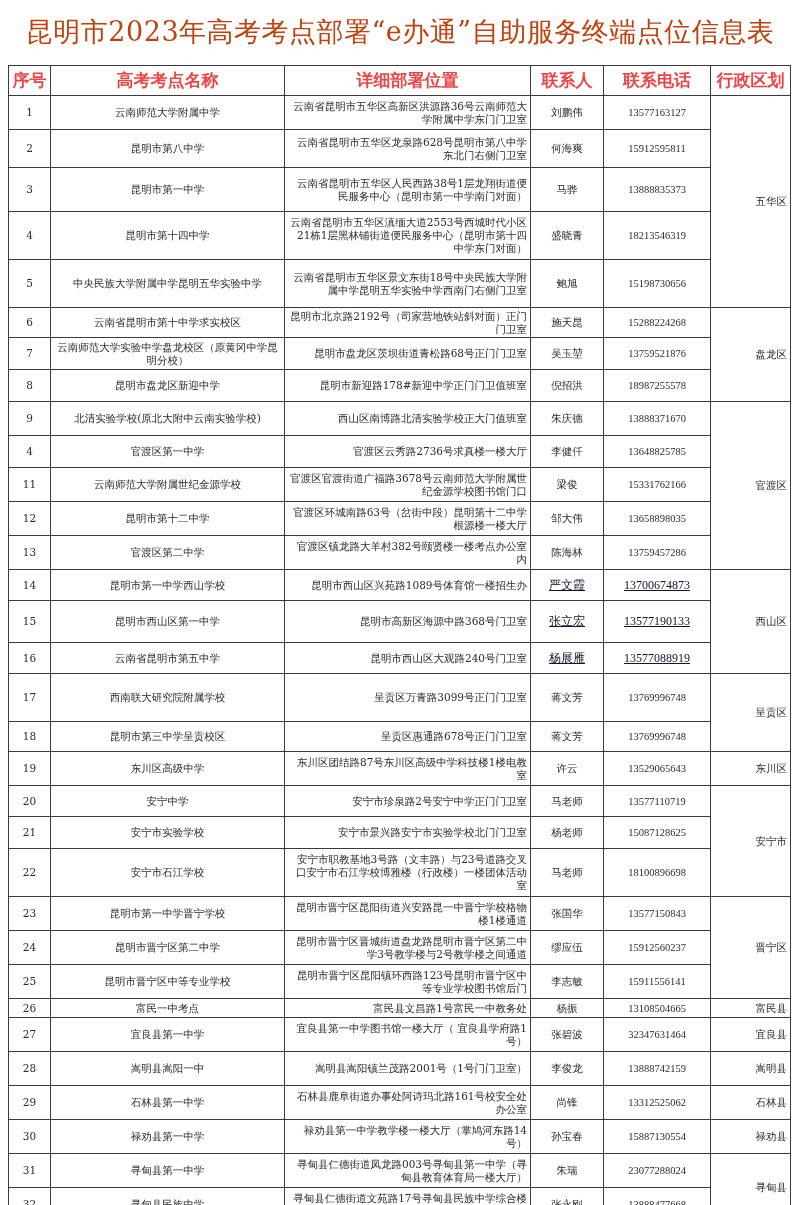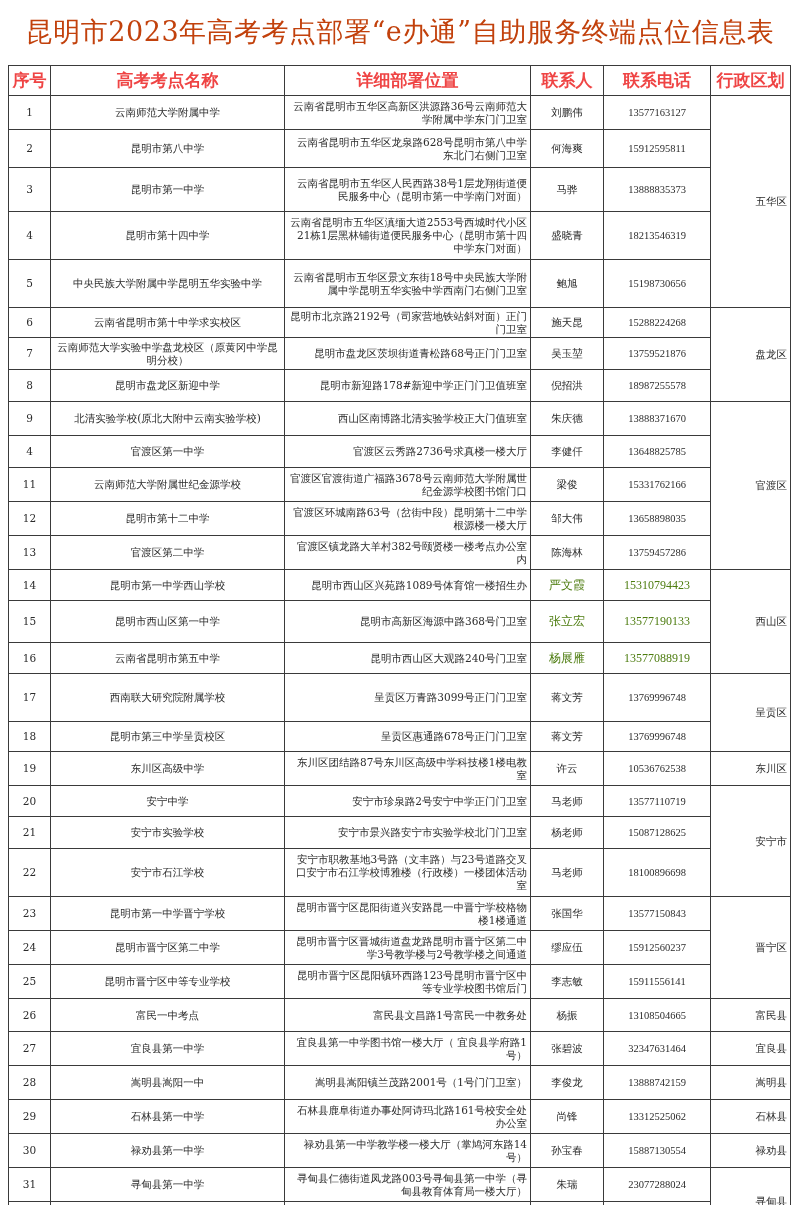--- a/index.html
+++ b/index.html
@@ -8,21 +8,21 @@
     table.grid { position: absolute; left: 8px; top: 65px; width: 782px; border-collapse: collapse; table-layout: fixed; }
     table.grid td, table.grid th { border: 1.5px solid #3a3a3a; padding: 0 3px; vertical-align: middle; }
     table.grid th { height: 29px; font-size: 17px; font-weight: bold; text-align: center; color: #ef4444; font-family: "DejaVu Sans", sans-serif; }
     table.grid td { font-size: 10.5px; line-height: 13px; }
     td.c-no { text-align: center; }
     td.c-name { text-align: center; }
     td.c-loc { text-align: right; }
     td.c-person { text-align: center; }
     td.c-phone { text-align: center; font-family: "Liberation Serif", serif; font-size: 11px; }
     td.c-dist { text-align: right; font-size: 11.5px; }
-    .bold-cell { font-family: "DejaVu Sans", sans-serif; font-size: 12px !important; color: #4d7c0f; }
+    .bold-cell { font-family: "DejaVu Sans", sans-serif; font-size: 12px !important; color: #0f172a; text-decoration: underline; }
   </style>
 </head>
 <body>
 
 <div class="title">昆明市2023年高考考点部署“e办通”自助服务终端点位信息表</div>
 
 <table class="grid">
   <colgroup>
     <col style="width:42px">
     <col style="width:234px">
@@ -138,21 +138,21 @@
       <td class="c-loc">官渡区镇龙路大羊村382号颐贤楼一楼考点办公室内</td>
       <td class="c-person">陈海林</td>
       <td class="c-phone">13759457286</td>
     </tr>
 
     <tr style="height:31px">
       <td class="c-no">14</td>
       <td class="c-name">昆明市第一中学西山学校</td>
       <td class="c-loc">昆明市西山区兴苑路1089号体育馆一楼招生办</td>
       <td class="c-person bold-cell">严文霞</td>
-      <td class="c-phone bold-cell">15310794423</td>
+      <td class="c-phone bold-cell">13700674873</td>
       <td class="c-dist" rowspan="3">西山区</td>
     </tr>
     <tr style="height:42px">
       <td class="c-no">15</td>
       <td class="c-name">昆明市西山区第一中学</td>
       <td class="c-loc">昆明市高新区海源中路368号门卫室</td>
       <td class="c-person bold-cell">张立宏</td>
       <td class="c-phone bold-cell">13577190133</td>
     </tr>
     <tr style="height:31px">
@@ -177,21 +177,21 @@
       <td class="c-loc">呈贡区惠通路678号正门门卫室</td>
       <td class="c-person">蒋文芳</td>
       <td class="c-phone">13769996748</td>
     </tr>
 
     <tr style="height:34px">
       <td class="c-no">19</td>
       <td class="c-name">东川区高级中学</td>
       <td class="c-loc">东川区团结路87号东川区高级中学科技楼1楼电教室</td>
       <td class="c-person">许云</td>
-      <td class="c-phone">10536762538</td>
+      <td class="c-phone">13529065643</td>
       <td class="c-dist">东川区</td>
     </tr>
 
     <tr style="height:31px">
       <td class="c-no">20</td>
       <td class="c-name">安宁中学</td>
       <td class="c-loc">安宁市珍泉路2号安宁中学正门门卫室</td>
       <td class="c-person">马老师</td>
       <td class="c-phone">13577110719</td>
       <td class="c-dist" rowspan="3">安宁市</td>
@@ -227,21 +227,21 @@
       <td class="c-phone">15912560237</td>
     </tr>
     <tr style="height:34px">
       <td class="c-no">25</td>
       <td class="c-name">昆明市晋宁区中等专业学校</td>
       <td class="c-loc">昆明市晋宁区昆阳镇环西路123号昆明市晋宁区中等专业学校图书馆后门</td>
       <td class="c-person">李志敏</td>
       <td class="c-phone">15911556141</td>
     </tr>
 
-    <tr style="height:33px">
+    <tr style="height:19px">
       <td class="c-no">26</td>
       <td class="c-name">富民一中考点</td>
       <td class="c-loc">富民县文昌路1号富民一中教务处</td>
       <td class="c-person">杨振</td>
       <td class="c-phone">13108504665</td>
       <td class="c-dist">富民县</td>
     </tr>
 
     <tr style="height:34px">
       <td class="c-no">27</td>

